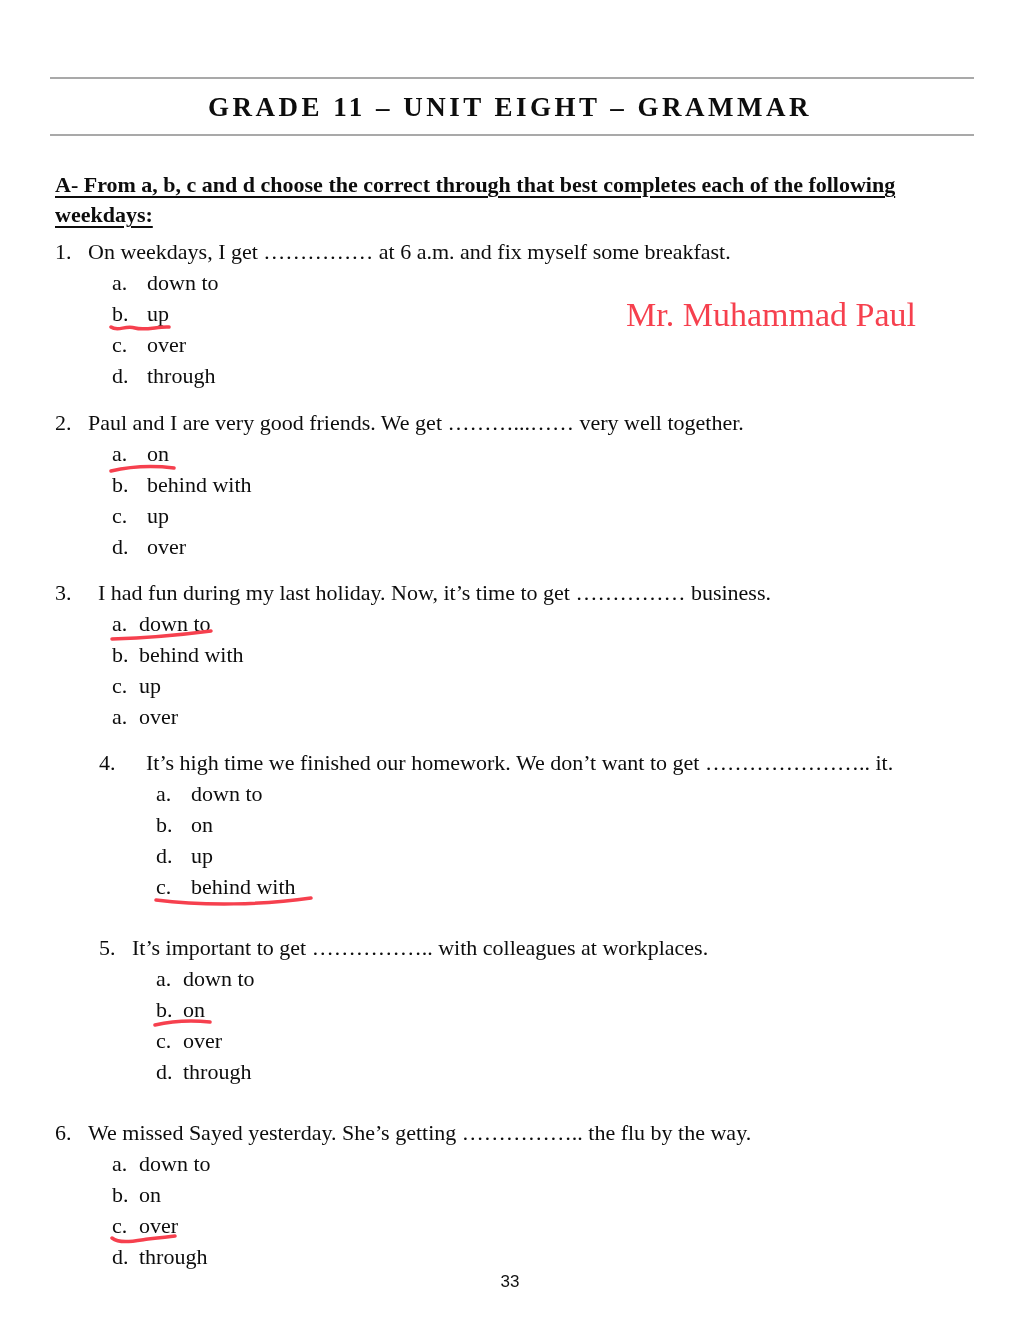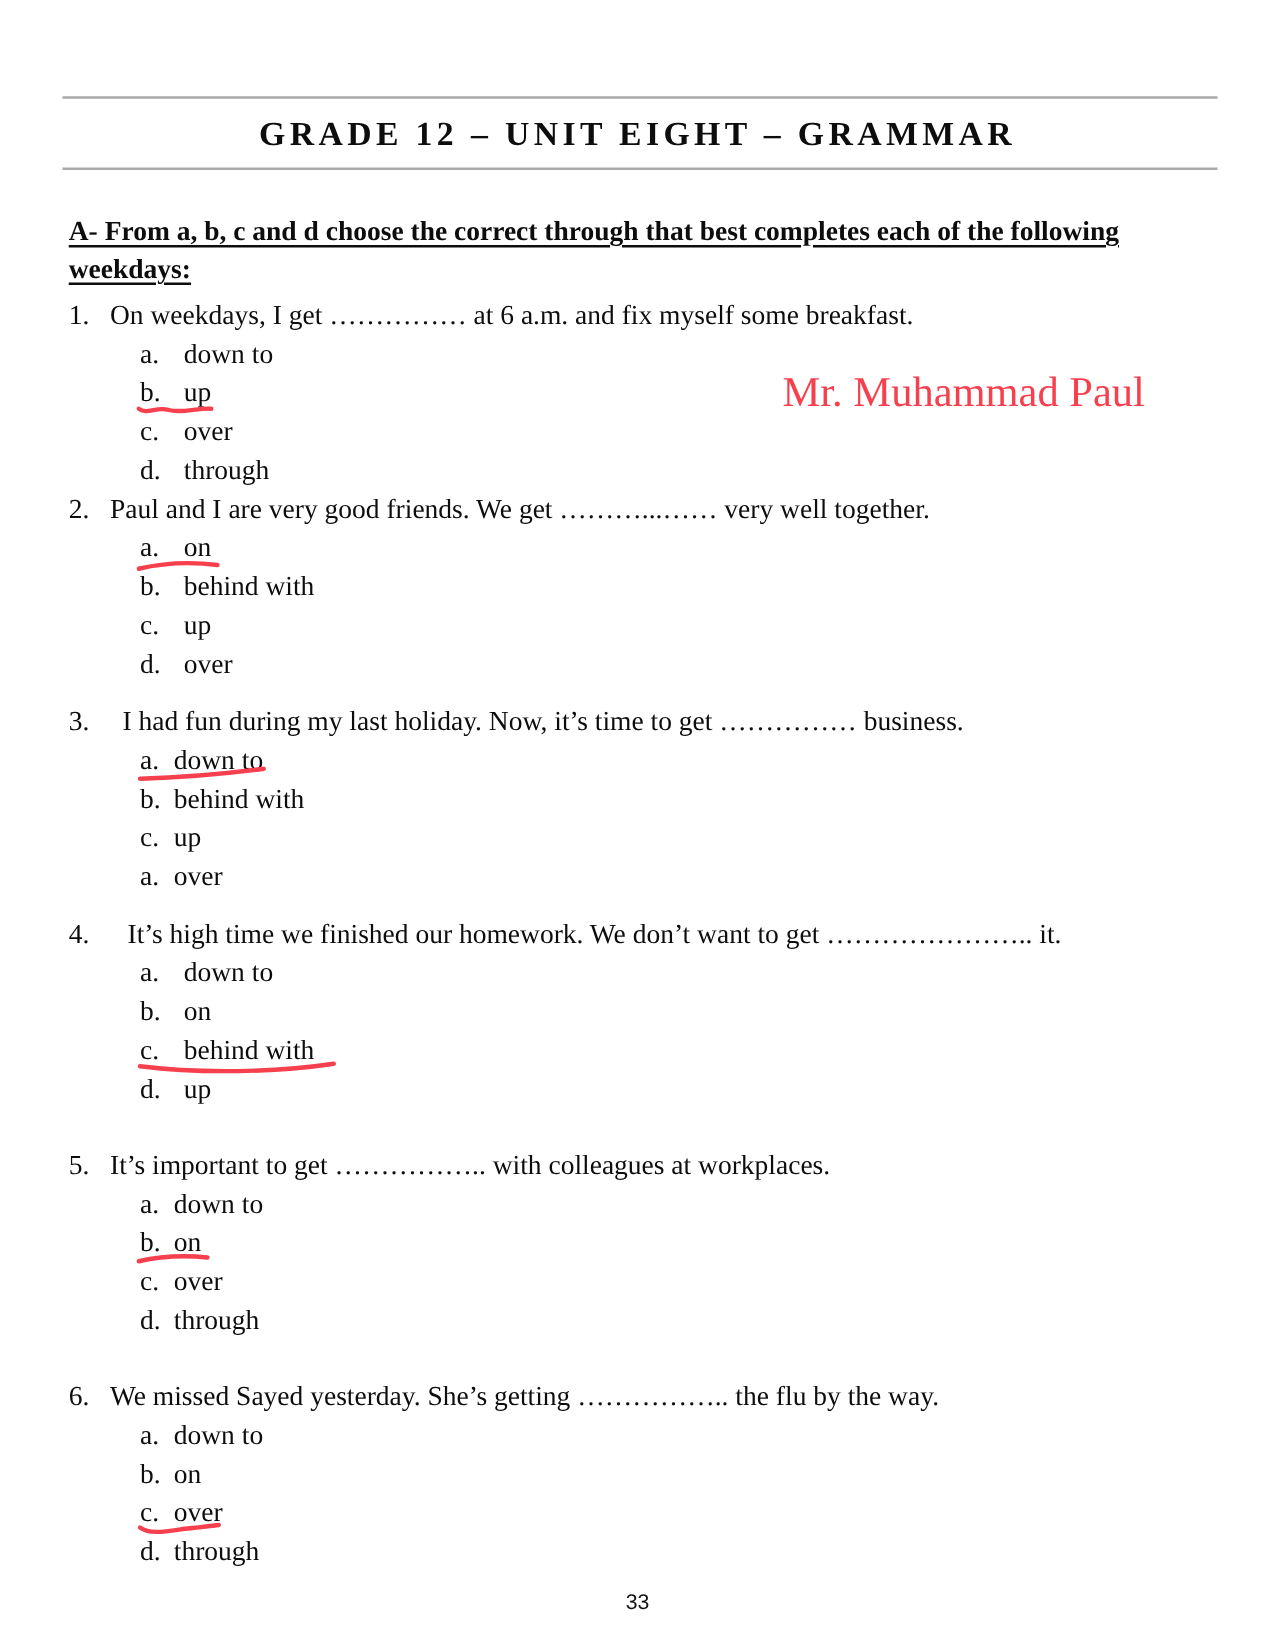--- a/index.html
+++ b/index.html
@@ -19,23 +19,23 @@
     text-align:center;font-size:27px;font-weight:bold;letter-spacing:3.5px;
   }
   .content{position:absolute;left:55px;top:170px;width:895px;}
   .section-heading{font-size:22px;font-weight:bold;line-height:30px;margin-bottom:6px;}
   .heading-line{
     display:table;
     text-decoration:underline;
     text-decoration-thickness:2px;
     text-underline-offset:4px;
   }
-  .question{font-size:22px;line-height:31px;}
+  .question{font-size:22px;line-height:31px;margin-bottom:16px;}
   .q2,.q3{margin-bottom:15px;}
-  .q4,.q5{margin-bottom:30px;}
+  .q4,.q5{margin-bottom:30px;margin-left:44px;}
   .q6{margin-bottom:0;}
   .q-num{display:inline-block;min-width:33px;}
   .q3 .q-num{min-width:43px;}
   .q4 .q-num{min-width:47px;}
   .options{padding-left:57px;}
   .option{position:relative;}
   .opt-label{display:inline-block;min-width:22px;}
   .wide .opt-text{margin-left:13px;}
   .narrow .opt-text{margin-left:5px;}
   .underline{position:absolute;pointer-events:none;}
@@ -54,21 +54,21 @@
     text-align:center;font-size:17px;color:#111;
     font-family:"Liberation Sans", sans-serif;
   }
 </style>
 </head>
 <body>
 
 <div class="page">
 
   <div class="rule rule-top"></div>
-  <h1 class="title">GRADE 12 – UNIT EIGHT – GRAMMAR</h1>
+  <h1 class="title">GRADE 11 – UNIT EIGHT – GRAMMAR</h1>
   <div class="rule rule-mid"></div>
 
   <div class="annotation-name">Mr. Muhammad Paul</div>
 
   <div class="content">
 
     <div class="section-heading">
       <span class="heading-line">A- From a, b, c and d choose the correct through that best completes each of the following</span>
       <span class="heading-line">weekdays:</span>
     </div>
@@ -147,28 +147,28 @@
         <span class="q-num">4.</span><span>It’s high time we finished our homework. We don’t want to get ………………….. it.</span>
       </div>
       <div class="options">
         <div class="option">
           <span class="opt-label">a.</span><span class="opt-text">down to</span>
         </div>
         <div class="option">
           <span class="opt-label">b.</span><span class="opt-text">on</span>
         </div>
         <div class="option">
+          <span class="opt-label">d.</span><span class="opt-text">up</span>
+        </div>
+        <div class="option">
           <span class="opt-label">c.</span><span class="opt-text">behind with</span>
           <svg class="underline u4" width="160" height="14" viewBox="0 0 160 14">
             <path d="M2 6 C 50 12 110 11 157 4" fill="none" stroke="#f6404e" stroke-width="3.5" stroke-linecap="round"></path>
           </svg>
         </div>
-        <div class="option">
-          <span class="opt-label">d.</span><span class="opt-text">up</span>
-        </div>
       </div>
     </div>
 
     <div class="question q5 narrow">
       <div class="q-text">
         <span class="q-num">5.</span><span>It’s important to get …………….. with colleagues at workplaces.</span>
       </div>
       <div class="options">
         <div class="option">
           <span class="opt-label">a.</span><span class="opt-text">down to</span>

